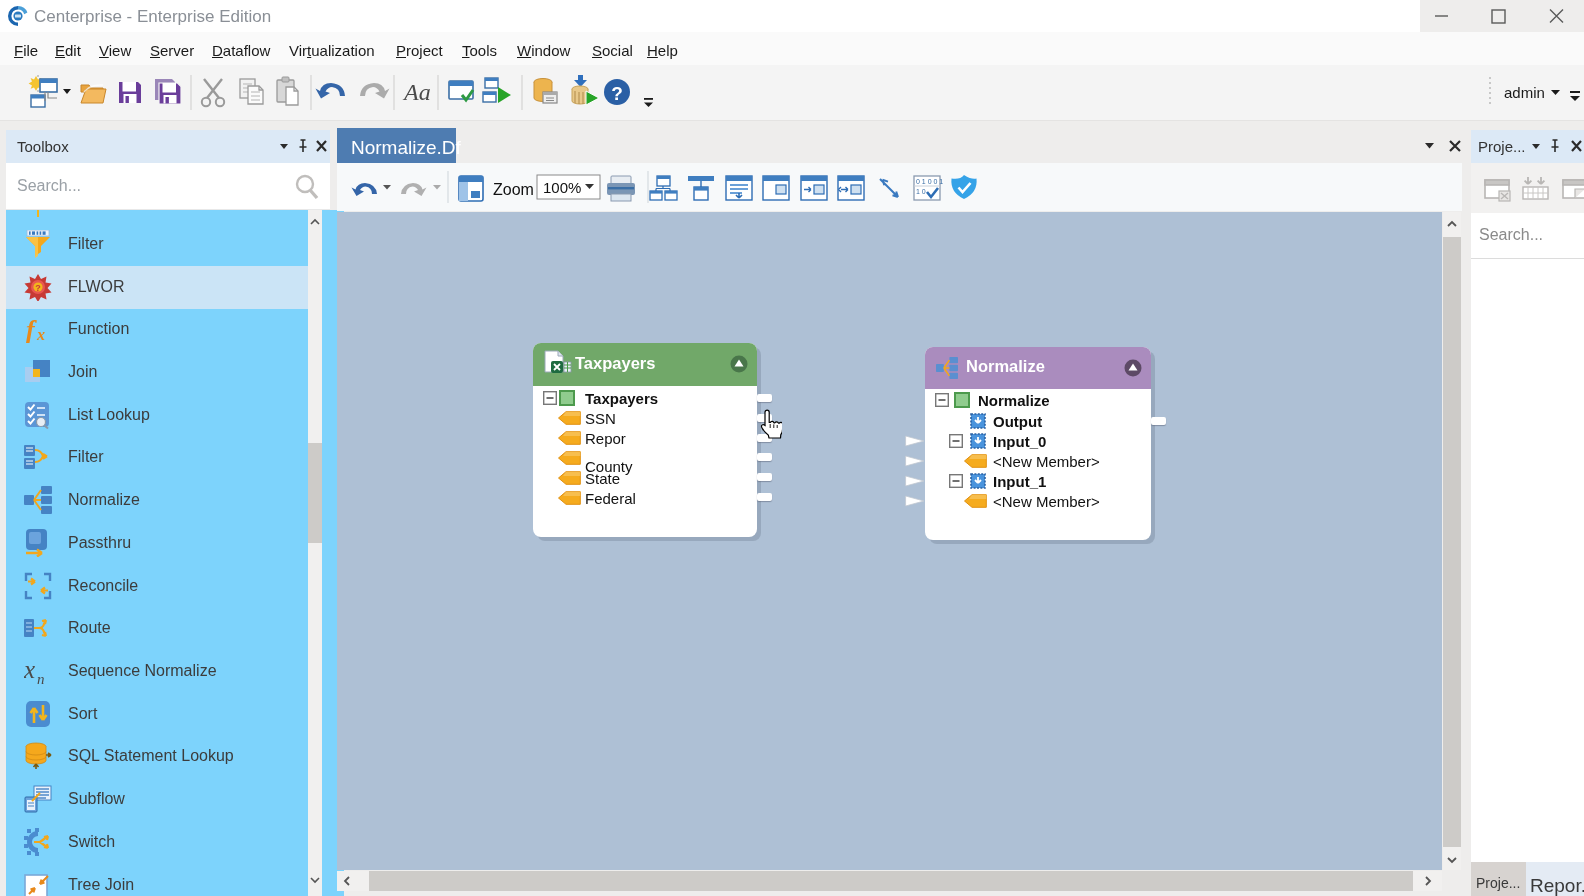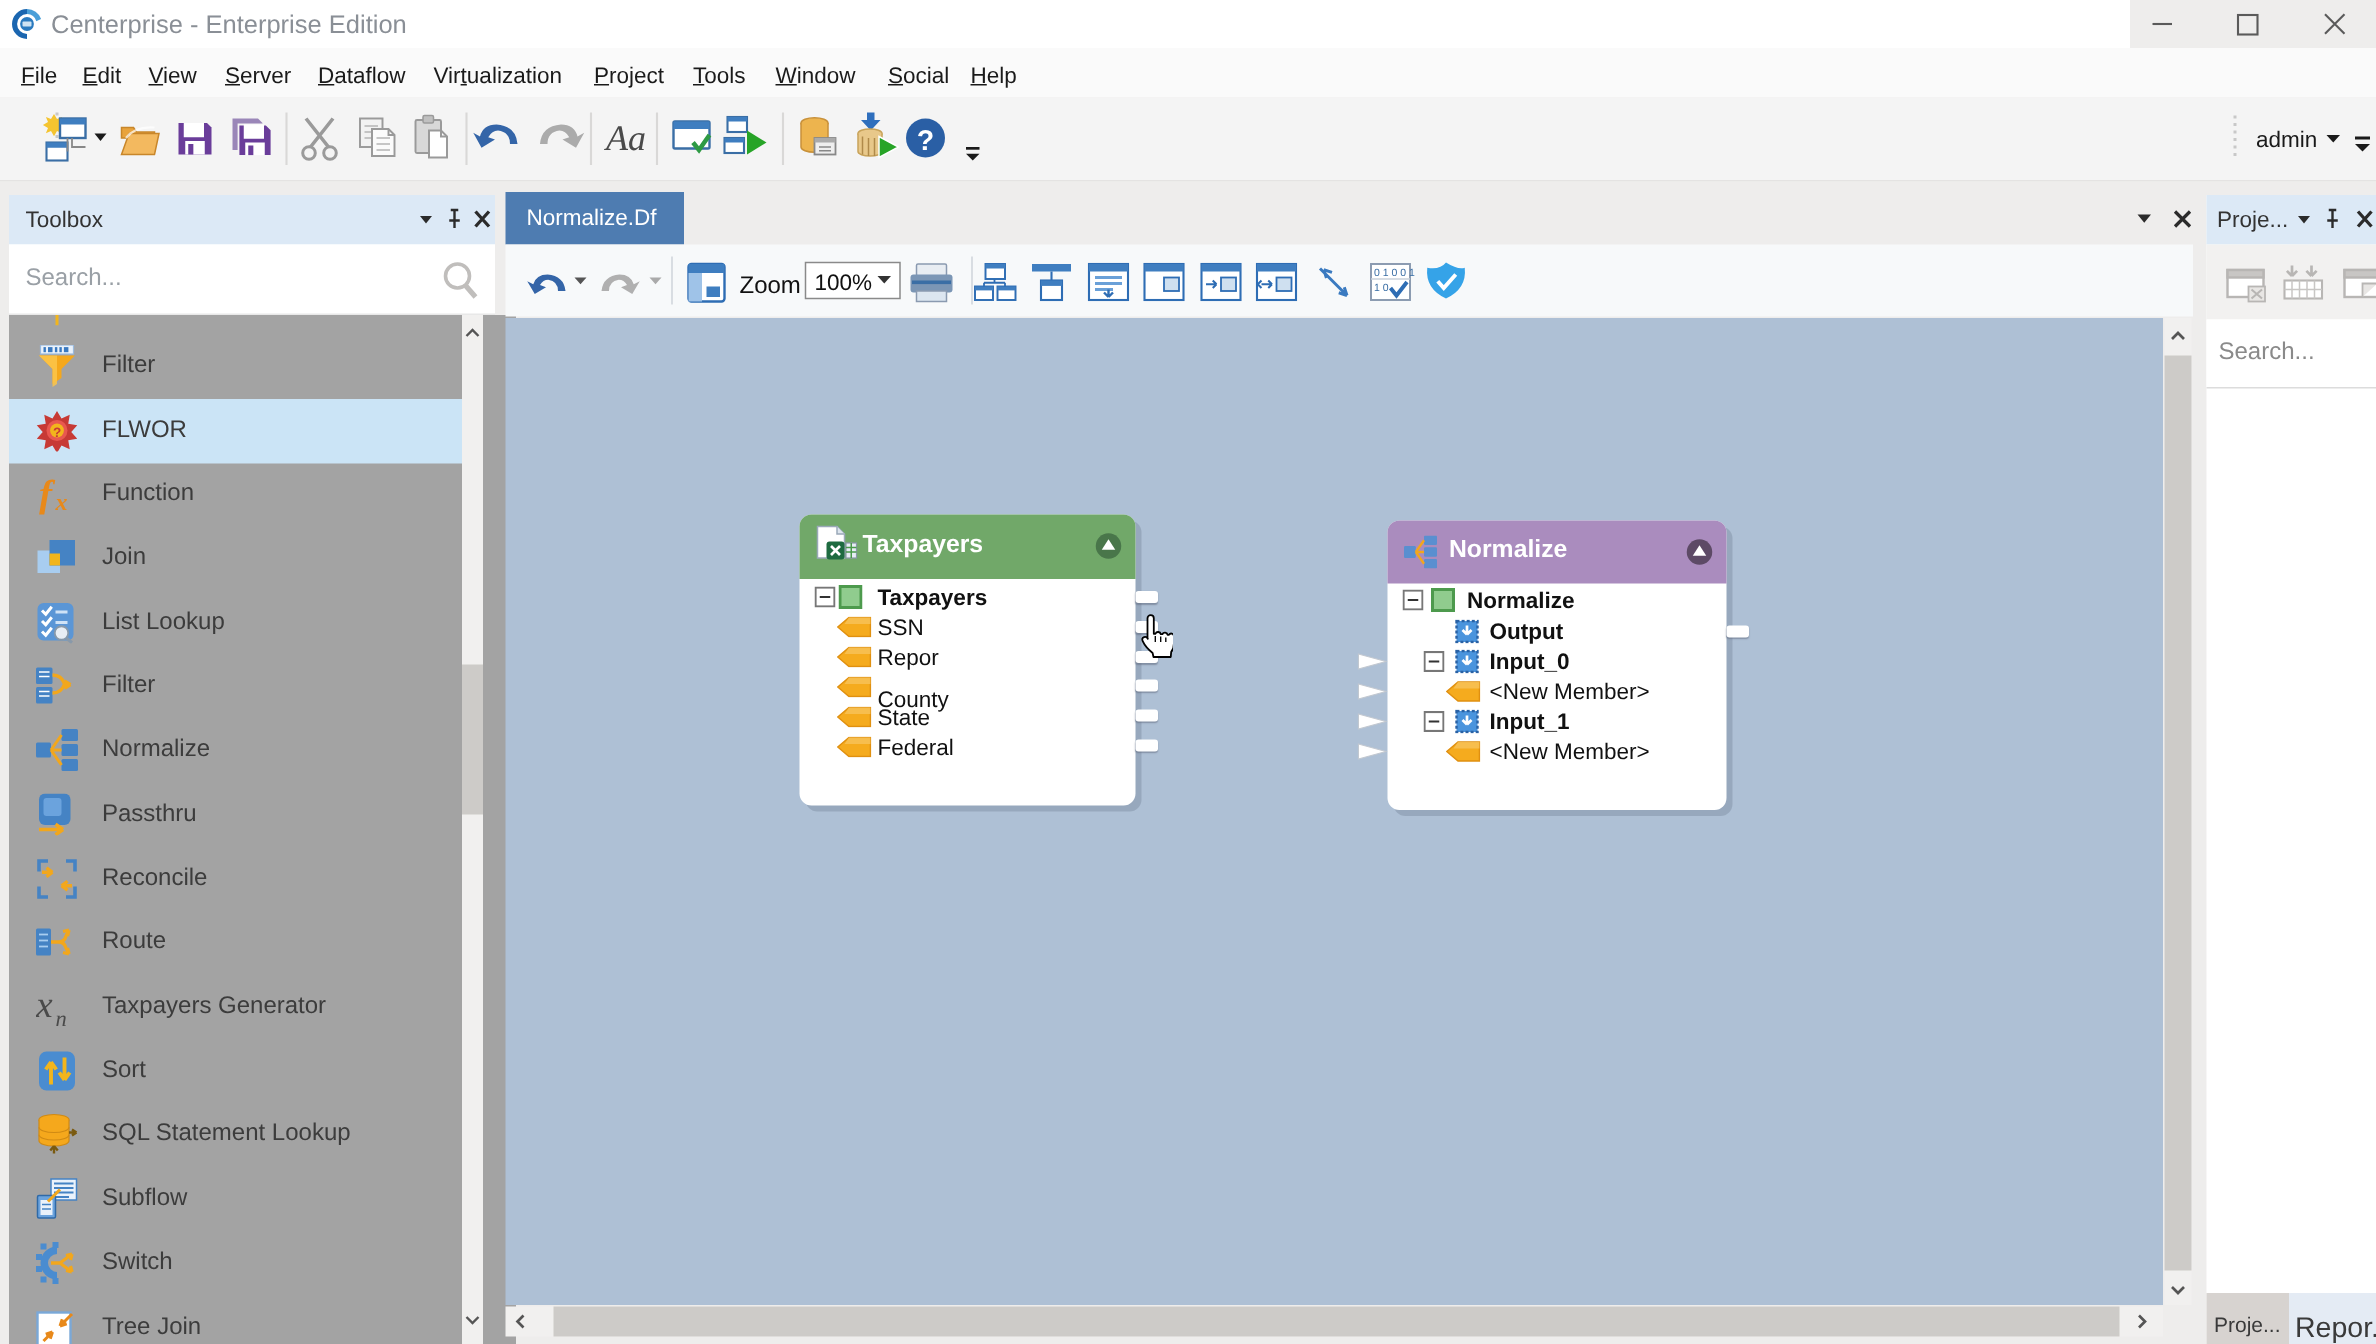--- a/index.html
+++ b/index.html
@@ -10,28 +10,28 @@
 #menubar { position:absolute; left:0; top:32px; width:1584px; height:33px; background:#fafafa; }
 #menubar span { position:absolute; top:10px; font-size:15px; color:#1a1a1a; }
 #toolbar { position:absolute; left:0; top:65px; width:1584px; height:56px; background:#f4f4f4; border-bottom:1px solid #e4e3e2; }
 #main { position:absolute; left:0; top:121px; width:1584px; height:775px; background:#eeedec; }
 
 #toolbox { position:absolute; left:6px; top:9px; width:324px; height:766px; background:#ffffff; }
 #tb-head { position:absolute; left:0; top:0; width:324px; height:33px; background:#dce9f6; }
 #tb-head .t { position:absolute; left:11px; top:8px; font-size:15px; color:#333; }
 #tb-search { position:absolute; left:0; top:33px; width:324px; height:47px; background:#fff; border-bottom:1px solid #e8e8e8;}
 #tb-search .s { position:absolute; left:11px; top:14px; font-size:16px; color:#9aa0a6; }
-#tb-list { position:absolute; left:0; top:80px; width:338px; height:686px; background:#a3a3a3; overflow:hidden;padding-left:16px; }
+#tb-list { position:absolute; left:0; top:80px; width:338px; height:686px; background:#7dd3fc; overflow:hidden;padding-left:16px; }
 .tbrow { position:absolute; left:0; width:302px; height:43px; }
 .tbrow.sel { background:#cbe4f6; }
 .tbrow .lbl { position:absolute; left:62px; top:12px; font-size:16px; color:#3c3c3c; }
 .tbrow svg { position:absolute; left:18px; top:7px; }
 
 #tabrow { position:absolute; left:331px; top:7px; width:1140px; height:35px; }
-#tab1 { position:absolute; left:6px; top:0; width:119px; height:35px; background:#4e7cb1; color:#fff; font-size:15px; }
+#tab1 { position:absolute; left:6px; top:0; width:119px; height:35px; background:#4e7cb1; color:#fff; font-size:19px; }
 #tab1 span { position:absolute; left:14px; top:9px; }
 #zoombar { position:absolute; left:337px; top:42px; width:1125px; height:48px; background:#f7f9fa; }
 #canvas { position:absolute; left:337px; top:91px; width:1105px; height:658px; background:#aec0d5; overflow:hidden; }
 
 .sbtrack { background:#f1f0ef; position:absolute; }
 .sbthumb { background:#cdcbc8; position:absolute; }
 
 #rpanel { position:absolute; left:1471px; top:9px; width:113px; height:766px; background:#fff; }
 #rp-head { position:absolute; left:0; top:0; width:113px; height:33px; background:#dce9f6; }
 #rp-tools { position:absolute; left:0; top:33px; width:113px; height:50px; background:#f2f1f0; }
@@ -340,21 +340,21 @@
             </g>
           <path d="M10 14 h5 M15 14 q4 0 5 -4 l2 -4 m0 0 l-4 1 m4 -1 l-1 4 M15 14 q4 0 5 4 l2 4 m0 0 l-4 -1 m4 1 l-1 -4" stroke="#f2a71c" stroke-width="2.2" fill="none"></path>
         </svg>
         <span class="lbl">Route</span>
       </div>
       <div class="tbrow" style="top:440px">
         <svg width="28" height="28" viewBox="0 0 28 28">
           <text x="0" y="21" font-family="Liberation Serif, serif" font-style="italic" font-size="25" fill="#4a4a4a">x</text>
           <text x="13" y="27" font-family="Liberation Serif, serif" font-style="italic" font-size="15" fill="#4a4a4a">n</text>
         </svg>
-        <span class="lbl">Taxpayers Generator</span>
+        <span class="lbl">Sequence Normalize</span>
       </div>
       <div class="tbrow" style="top:483px">
         <svg width="28" height="28" viewBox="0 0 28 28">
           <rect x="2" y="1" width="24" height="26" rx="5" fill="#4a8cd0"></rect>
           <path d="M10 23 v-15 m0 0 l-3.5 5 m3.5 -5 l3.5 5" stroke="#f2b51c" stroke-width="2.6" fill="none"></path>
           <path d="M19 5 v15 m0 0 l-3.5 -5 m3.5 5 l3.5 -5" stroke="#f2b51c" stroke-width="2.6" fill="none"></path>
         </svg>
         <span class="lbl">Sort</span>
       </div>
       <div class="tbrow" style="top:525px">

